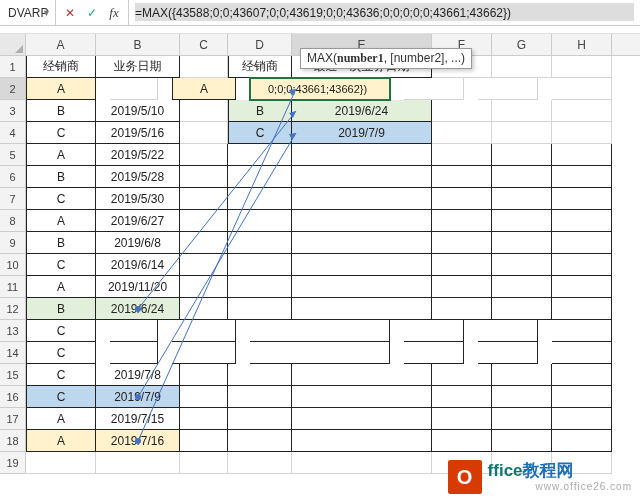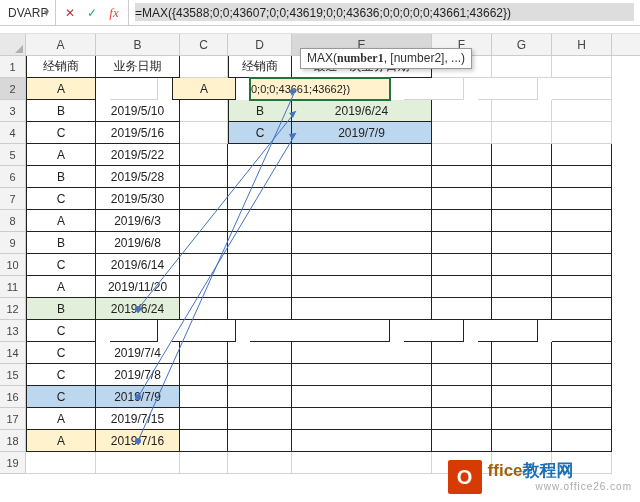--- a/index.html
+++ b/index.html
@@ -6,21 +6,21 @@
   body { background: #fff; width: 640px; height: 502px; position: relative; overflow: hidden; }
 
   
   .fbar { display: flex; align-items: stretch; height: 26px; border-bottom: 1px solid #ccc; background: #fff; }
   .namebox { width: 56px; border-right: 1px solid #ccc; display: flex; align-items: center; padding: 0 4px 0 8px; font-size: 12px; color: #333; position: relative; }
   .namebox .dd { position: absolute; right: 4px; font-size: 9px; color: #777; }
   .fbtns { display: flex; align-items: center; border-right: 1px solid #ccc; padding: 0 6px; gap: 6px; }
   .fbtn { width: 16px; height: 16px; display: flex; align-items: center; justify-content: center; font-size: 12px; color: #555; }
   .cancel { color: #b33; }
   .enter { color: #2a7; }
-  .fx { font-style: italic; font-family: "Times New Roman", serif; font-size: 13px; color: #ef4444; }
+  .fx { font-style: italic; font-family: "Times New Roman", serif; font-size: 13px; color: #404040; }
   .formula-input { flex: 1; display: flex; align-items: center; padding: 0 6px; font-size: 12px; color: #222; background: #fff; position: relative; }
   .formula-bg { position: absolute; left: 6px; top: 3px; right: 6px; height: 18px; background: #ddd; z-index: 0; }
   .formula-text { position: relative; z-index: 1; }
   .expand-strip { height: 8px; border-bottom: 1px solid #e0e0e0; }
 
   
   .tooltip { position: absolute; left: 300px; top: 48px; background: #fff; border: 1px solid #999; padding: 2px 6px; font-size: 12px; color: #333; box-shadow: 2px 2px 4px rgba(0,0,0,0.2); z-index: 50; }
   .tooltip b { font-weight: bold; font-family: Liberation Serif, serif; }
 
   
@@ -52,33 +52,33 @@
   .tblDE .cD, .tblDE .cE { border-right: 1px solid #222; border-bottom: 1px solid #222; }
   .tblDE .cD { border-left: 1px solid #222; }
 
   
   .hl-yellow { background: #fff2cc !important; }
   .hl-green { background: #e2efda !important; }
   .hl-blue { background: #bdd7ee !important; }
 
   
   .editcell { outline: 2px solid #217346; outline-offset: -1px; z-index: 10; }
-  .editcell .inner { font-size: 11px; white-space: nowrap; overflow: hidden; padding: 0 1px; width: 100%; text-align: left; }
+  .editcell .inner { font-size: 11px; white-space: nowrap; overflow: hidden; padding: 0 18px; width: 100%; text-align: left; }
 
   
   svg.tracers { position: absolute; left: 0; top: 0; pointer-events: none; z-index: 20; }
   svg.tracers line { stroke: #4472c4; stroke-width: 1; }
   svg.tracers circle { fill: #4472c4; }
   svg.tracers polygon { fill: #4472c4; }
 
   
   .logo { position: absolute; right: 8px; bottom: 8px; display: flex; align-items: center; gap: 6px; }
   .logo .sq { width: 34px; height: 34px; background: #d83b01; display: flex; align-items: center; justify-content: center; color: #fff; font-weight: bold; font-size: 20px; font-family: Arial; border-radius: 2px; }
   .logo .txt1 { font-size: 17px; color: #1f6fb5; font-weight: bold; }
-  .logo .txt1 span { color: #a16207; }
+  .logo .txt1 span { color: #0f766e; }
   .logo .txt2 { font-size: 10px; color: #aaa; letter-spacing: 1px; margin-left: 48px; }
   .logo .col { display: flex; flex-direction: column; line-height: 1.1; }
 </style>
 </head>
 <body>
 
 <div class="fbar">
   <div class="namebox">
     <span>DVARP</span>
     <span class="dd">▼</span>
@@ -206,21 +206,21 @@
         <div class="cell cB">2019/5/30</div>
         <div class="cell cC"></div>
         <div class="cell cD"></div>
         <div class="cell cE"></div>
         <div class="cell cF"></div>
         <div class="cell cG"></div>
         <div class="cell cH"></div>
       </div>
     <div class="row tblAB">
         <div class="cell cA">A</div>
-        <div class="cell cB">2019/6/3</div>
+        <div class="cell cB">2019/6/27</div>
         <div class="cell cC"></div>
         <div class="cell cD"></div>
         <div class="cell cE"></div>
         <div class="cell cF"></div>
         <div class="cell cG"></div>
         <div class="cell cH"></div>
       </div>
     <div class="row tblAB">
         <div class="cell cA">B</div>
         <div class="cell cB">2019/6/8</div>
@@ -265,21 +265,20 @@
         <div class="cell cA">C</div>
         <div class="cell cC"></div>
         <div class="cell cD"></div>
         <div class="cell cE"></div>
         <div class="cell cF"></div>
         <div class="cell cG"></div>
         <div class="cell cH"></div>
       </div>
     <div class="row tblAB">
         <div class="cell cA">C</div>
-        <div class="cell cB">2019/7/4</div>
         <div class="cell cC"></div>
         <div class="cell cD"></div>
         <div class="cell cE"></div>
         <div class="cell cF"></div>
         <div class="cell cG"></div>
         <div class="cell cH"></div>
       </div>
     <div class="row tblAB">
         <div class="cell cA">C</div>
         <div class="cell cB">2019/7/8</div>

